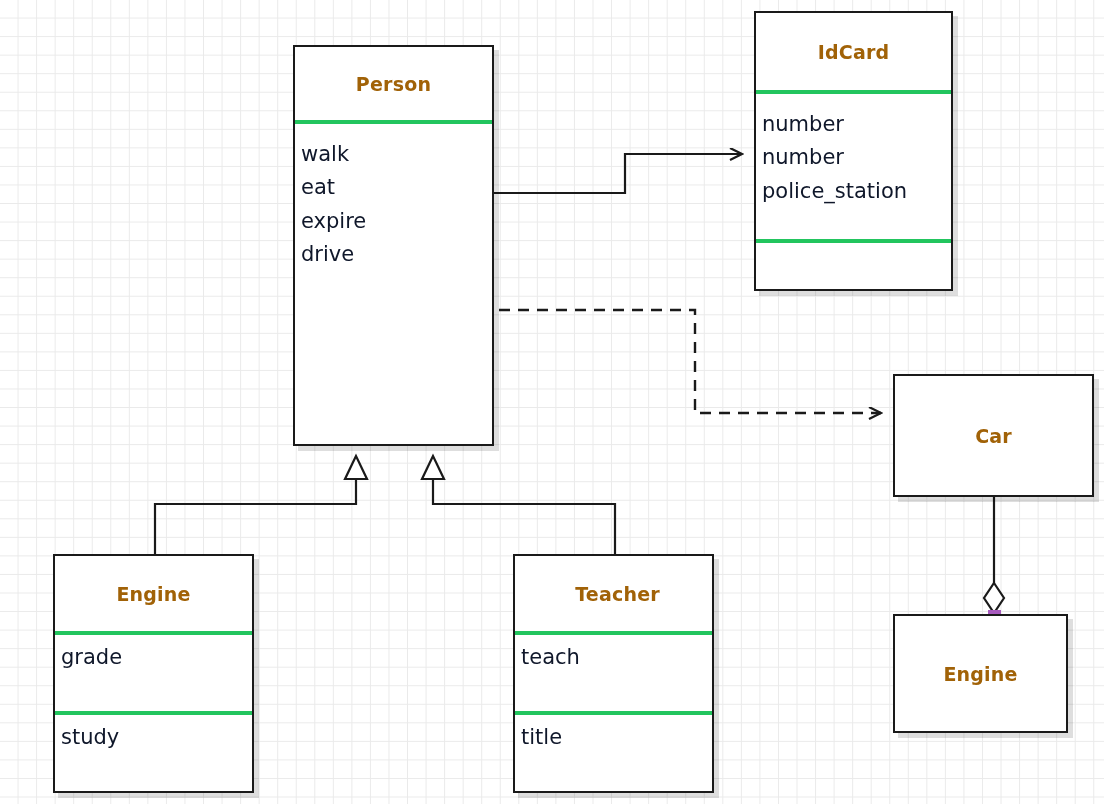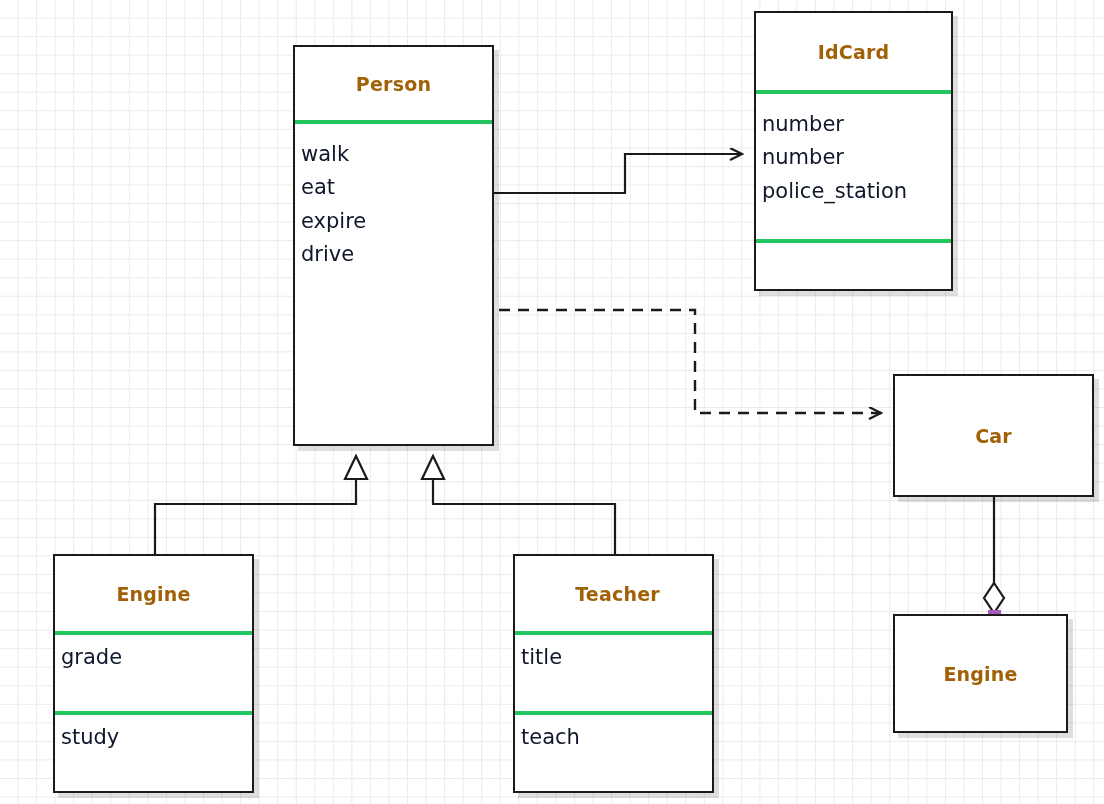--- a/index.html
+++ b/index.html
@@ -136,25 +136,25 @@
     <div class="cls-section compact" style="height:80px;">
       <div class="member">grade</div>
     </div>
     <div class="cls-section compact" style="flex:1 1 auto;">
       <div class="member">study</div>
     </div>
   </div>
 
   <div class="uml-class" style="left:513px; top:554px; width:201px; height:239px;">
     <div class="cls-name" style="height:75px;padding-left:8px;">Teacher</div>
+    <div class="cls-section compact" style="flex:1 1 auto;">
+      <div class="member">teach</div>
+    </div>
     <div class="cls-section compact" style="height:80px;">
       <div class="member">title</div>
-    </div>
-    <div class="cls-section compact" style="flex:1 1 auto;">
-      <div class="member">teach</div>
     </div>
   </div>
 
   <div class="uml-class name-only" style="left:893px; top:374px; width:201px; height:123px;">
     <div class="cls-name">Car</div>
   </div>
 
   <div class="uml-class name-only" style="left:893px; top:614px; width:175px; height:119px;">
     <div class="cls-name">Engine</div>
   </div>

